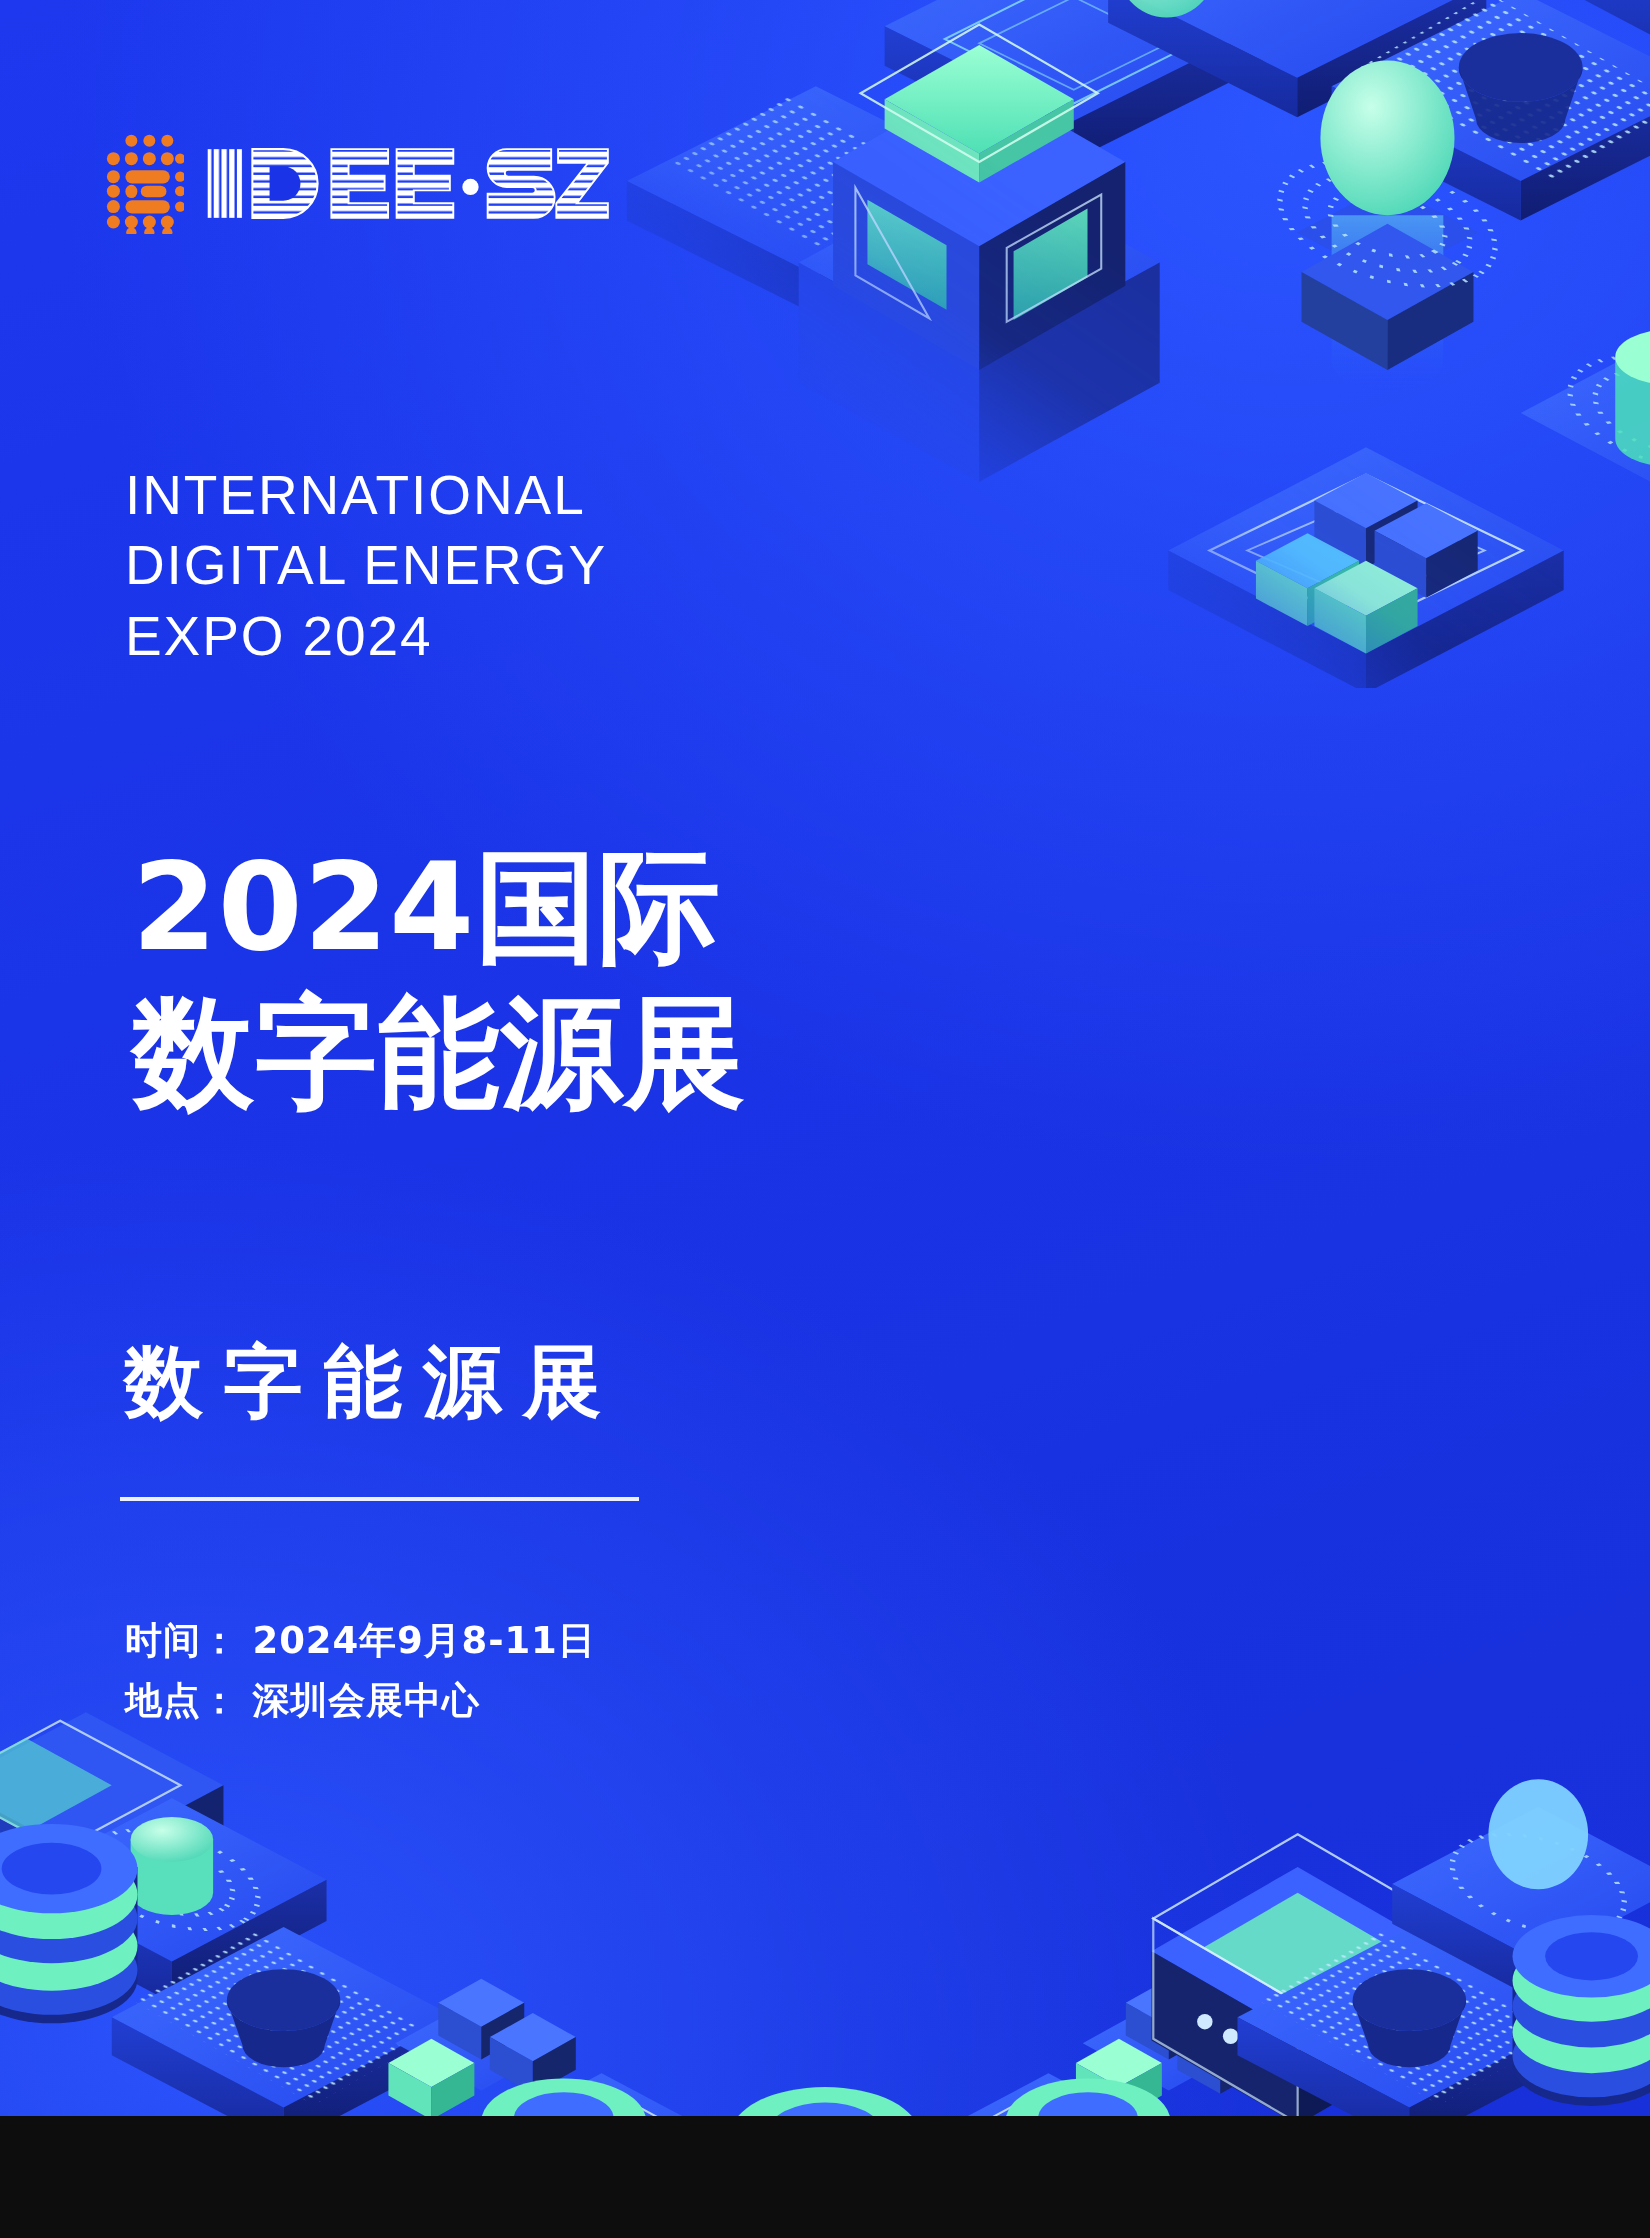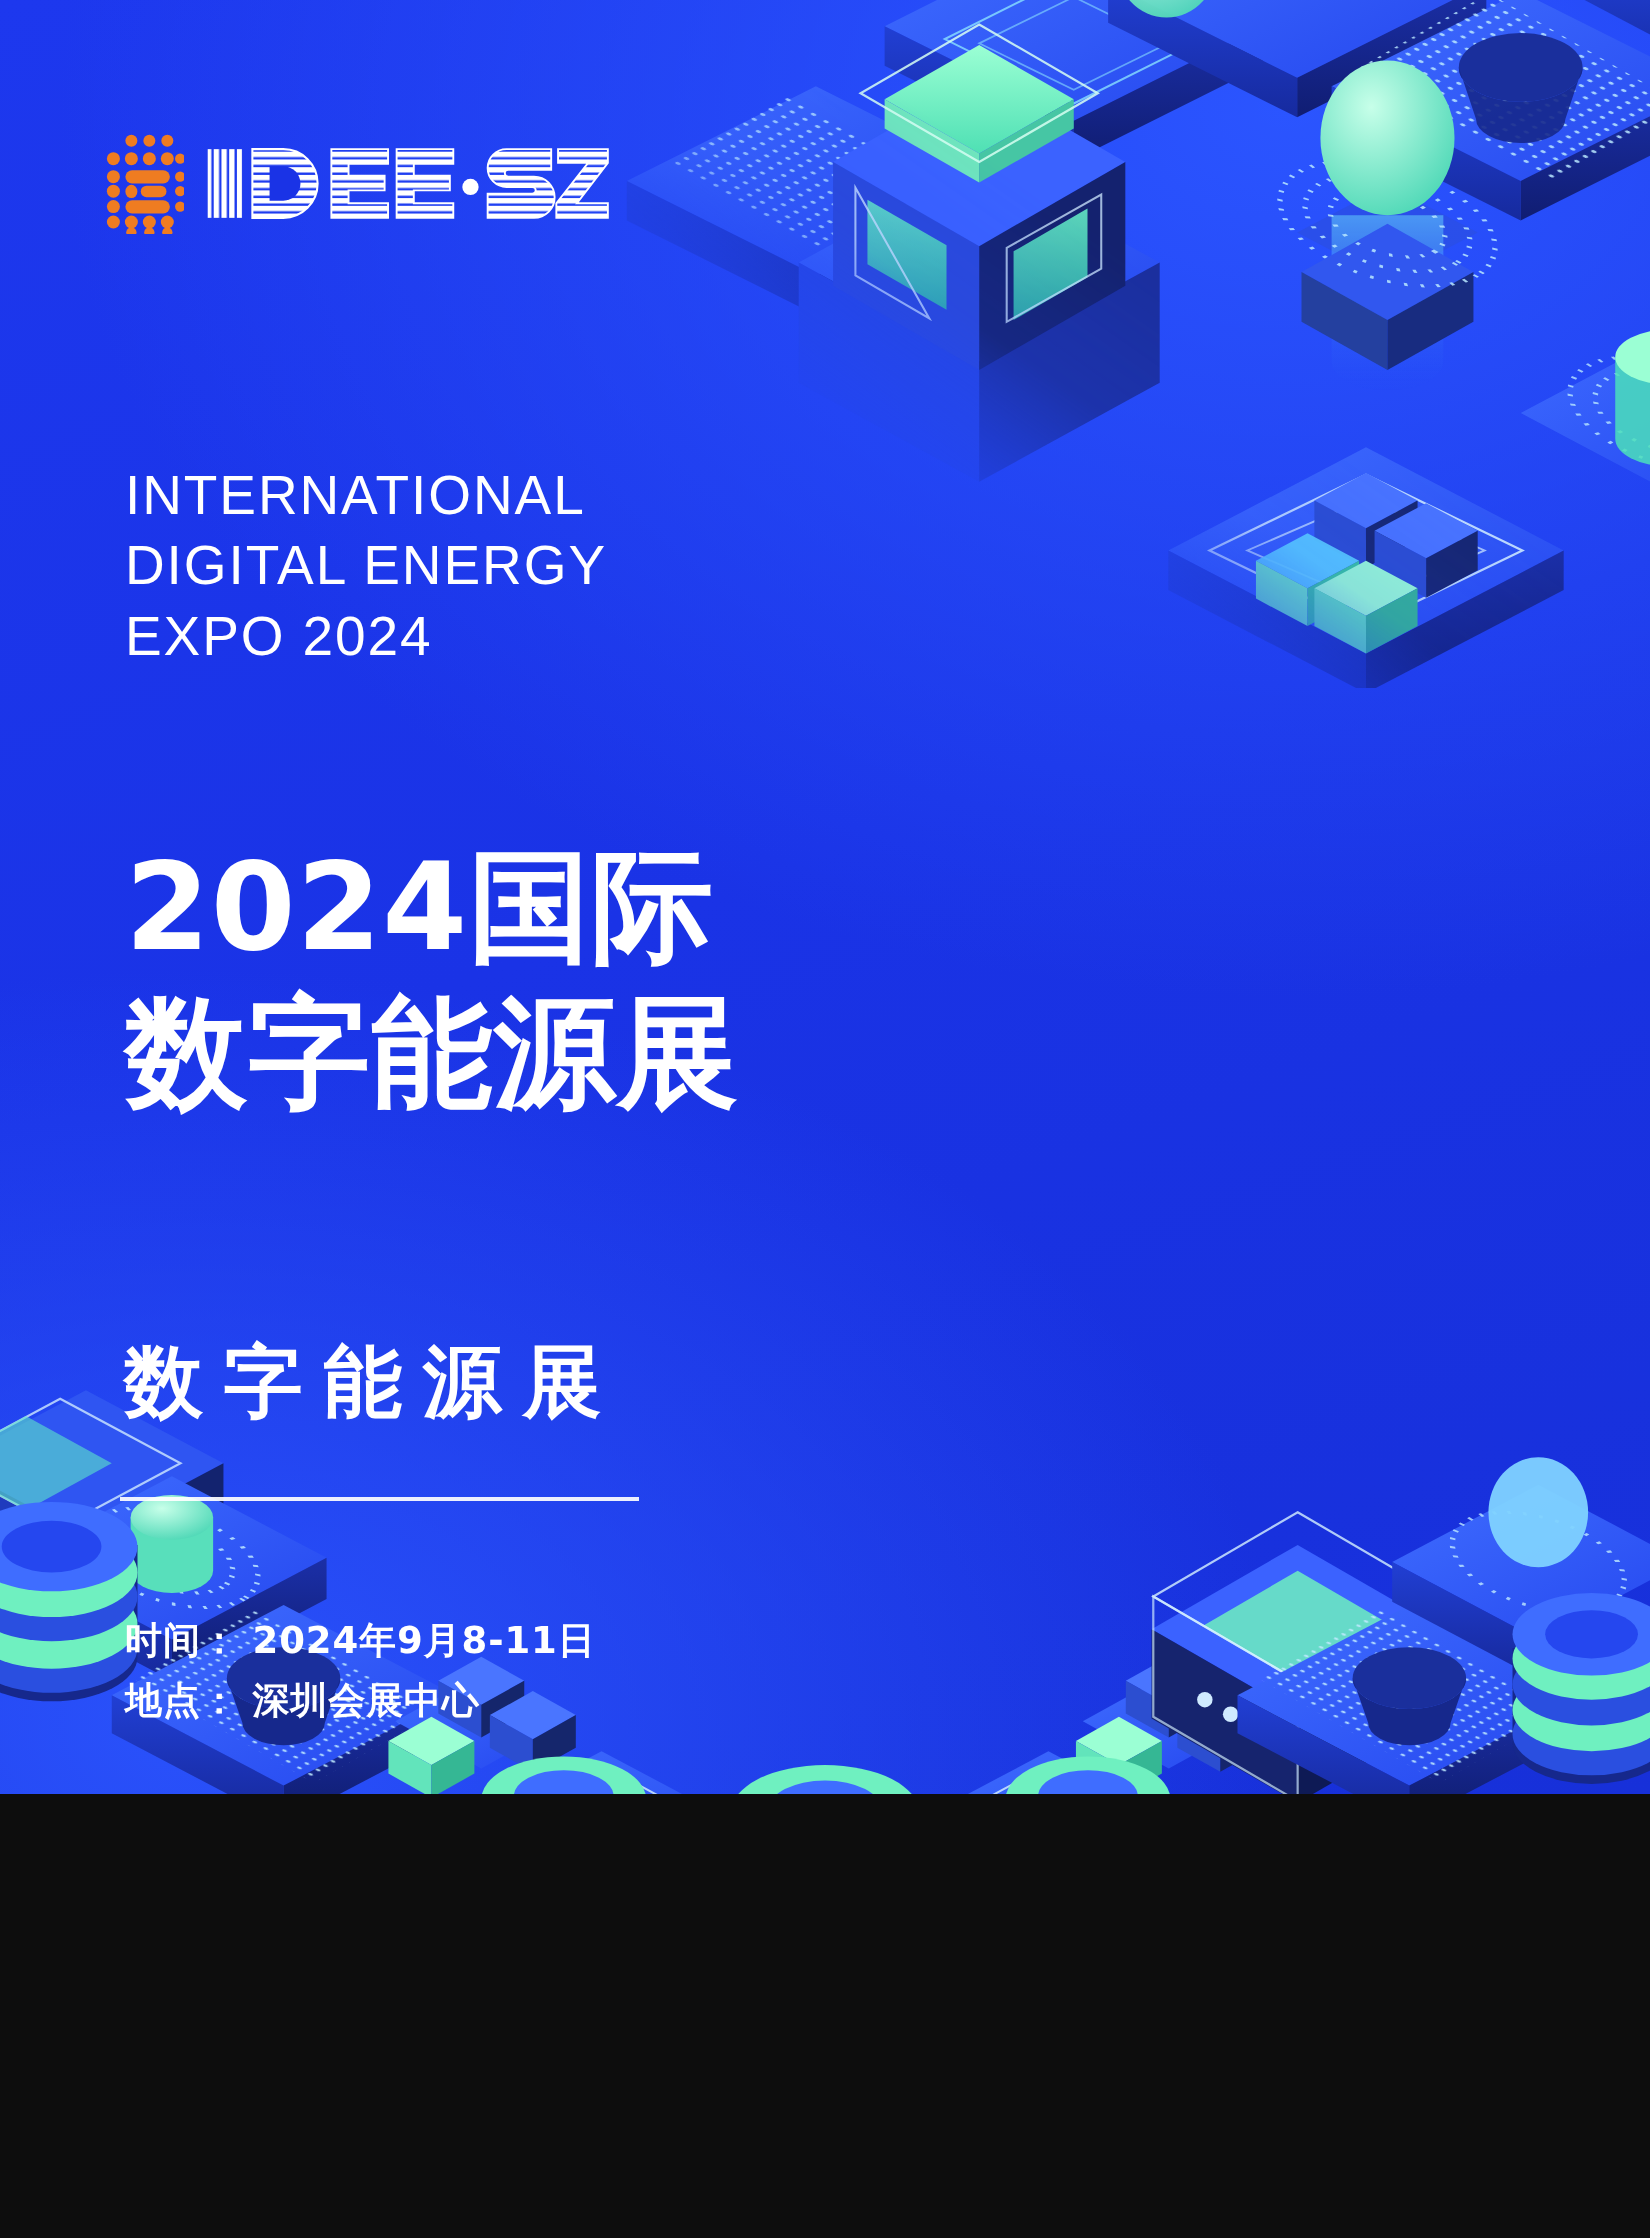--- a/index.html
+++ b/index.html
@@ -1,21 +1,21 @@
 <!DOCTYPE html>
 <html style="font-size:13.8px"><head>
 <meta charset="utf-8">
 <style>
   html,body{margin:0;padding:0;background:#0d0d0d;}
   *{box-sizing:border-box;}
 
   .poster{
     position:relative;
     width:1650px;
-    height:1794px;
+    height:2116px;
     overflow:hidden;
     background:#d946ef;
     font-family:"Liberation Sans","DejaVu Sans",sans-serif;
     -webkit-font-smoothing:antialiased;
   }
 
   
   .bg-wash{
     position:absolute;inset:0;
     background:
@@ -49,21 +49,21 @@
     color:#ffffff;
     font-size:55px;
     line-height:1.28;
     letter-spacing:1.9px;
     font-weight:400;
     white-space:pre-line;
   }
 
   
   .cn-title{
-    position:absolute;left:125px;top:834px;
+    position:absolute;left:132px;top:834px;
     color:#ffffff;
     font-size:122px;
     line-height:1.20;
     font-weight:700;
     letter-spacing:0.9px;
     white-space:pre-line;
     font-family:"DejaVu Sans","Liberation Sans",sans-serif;
   }
 
   

